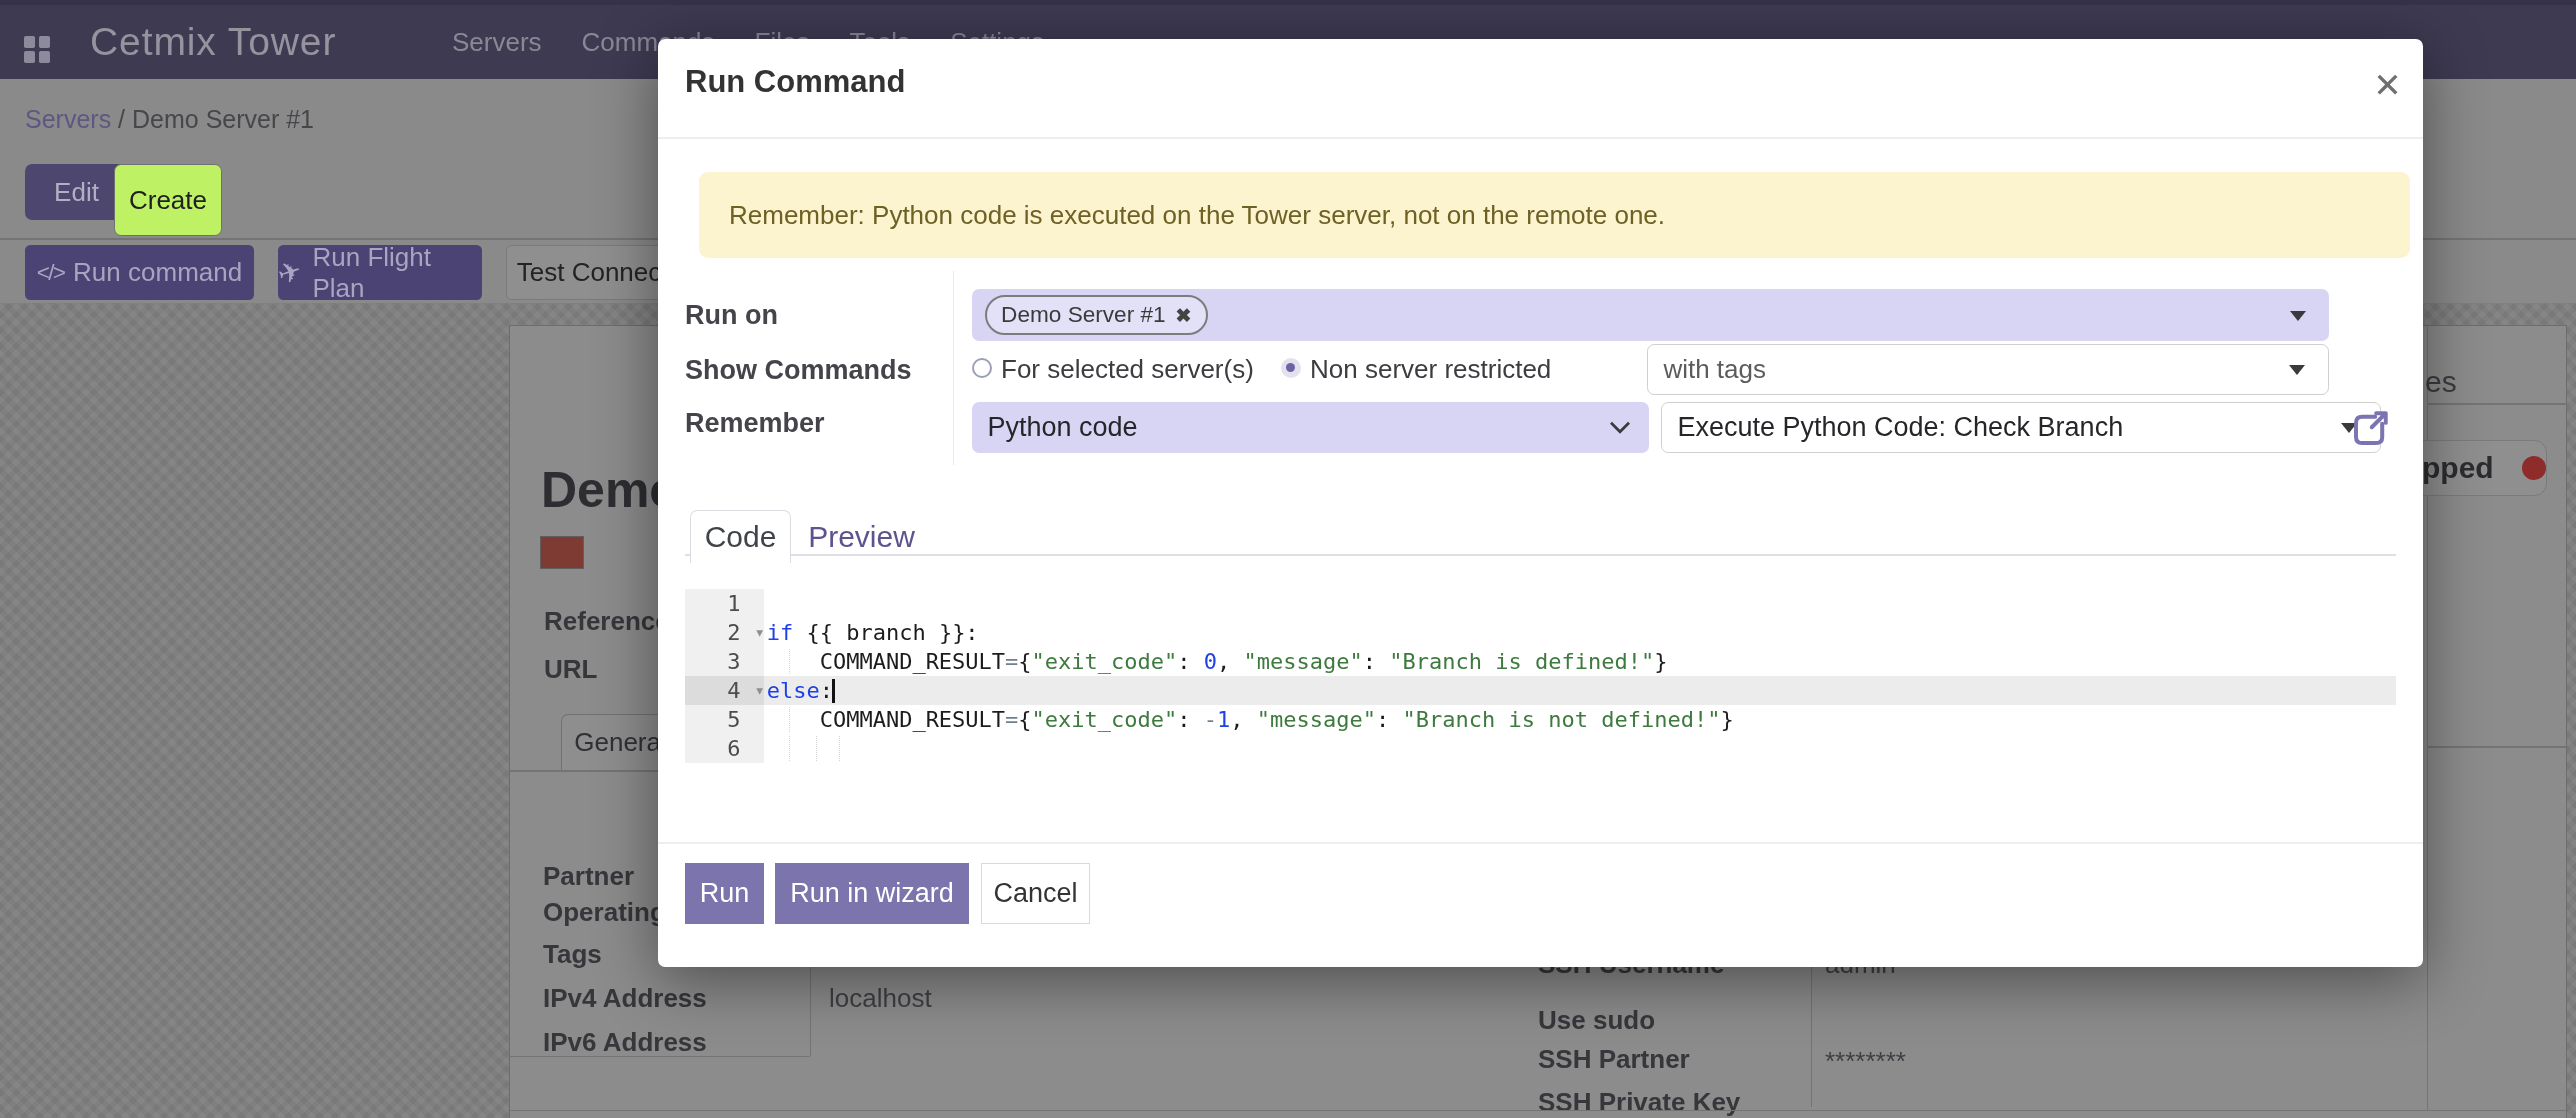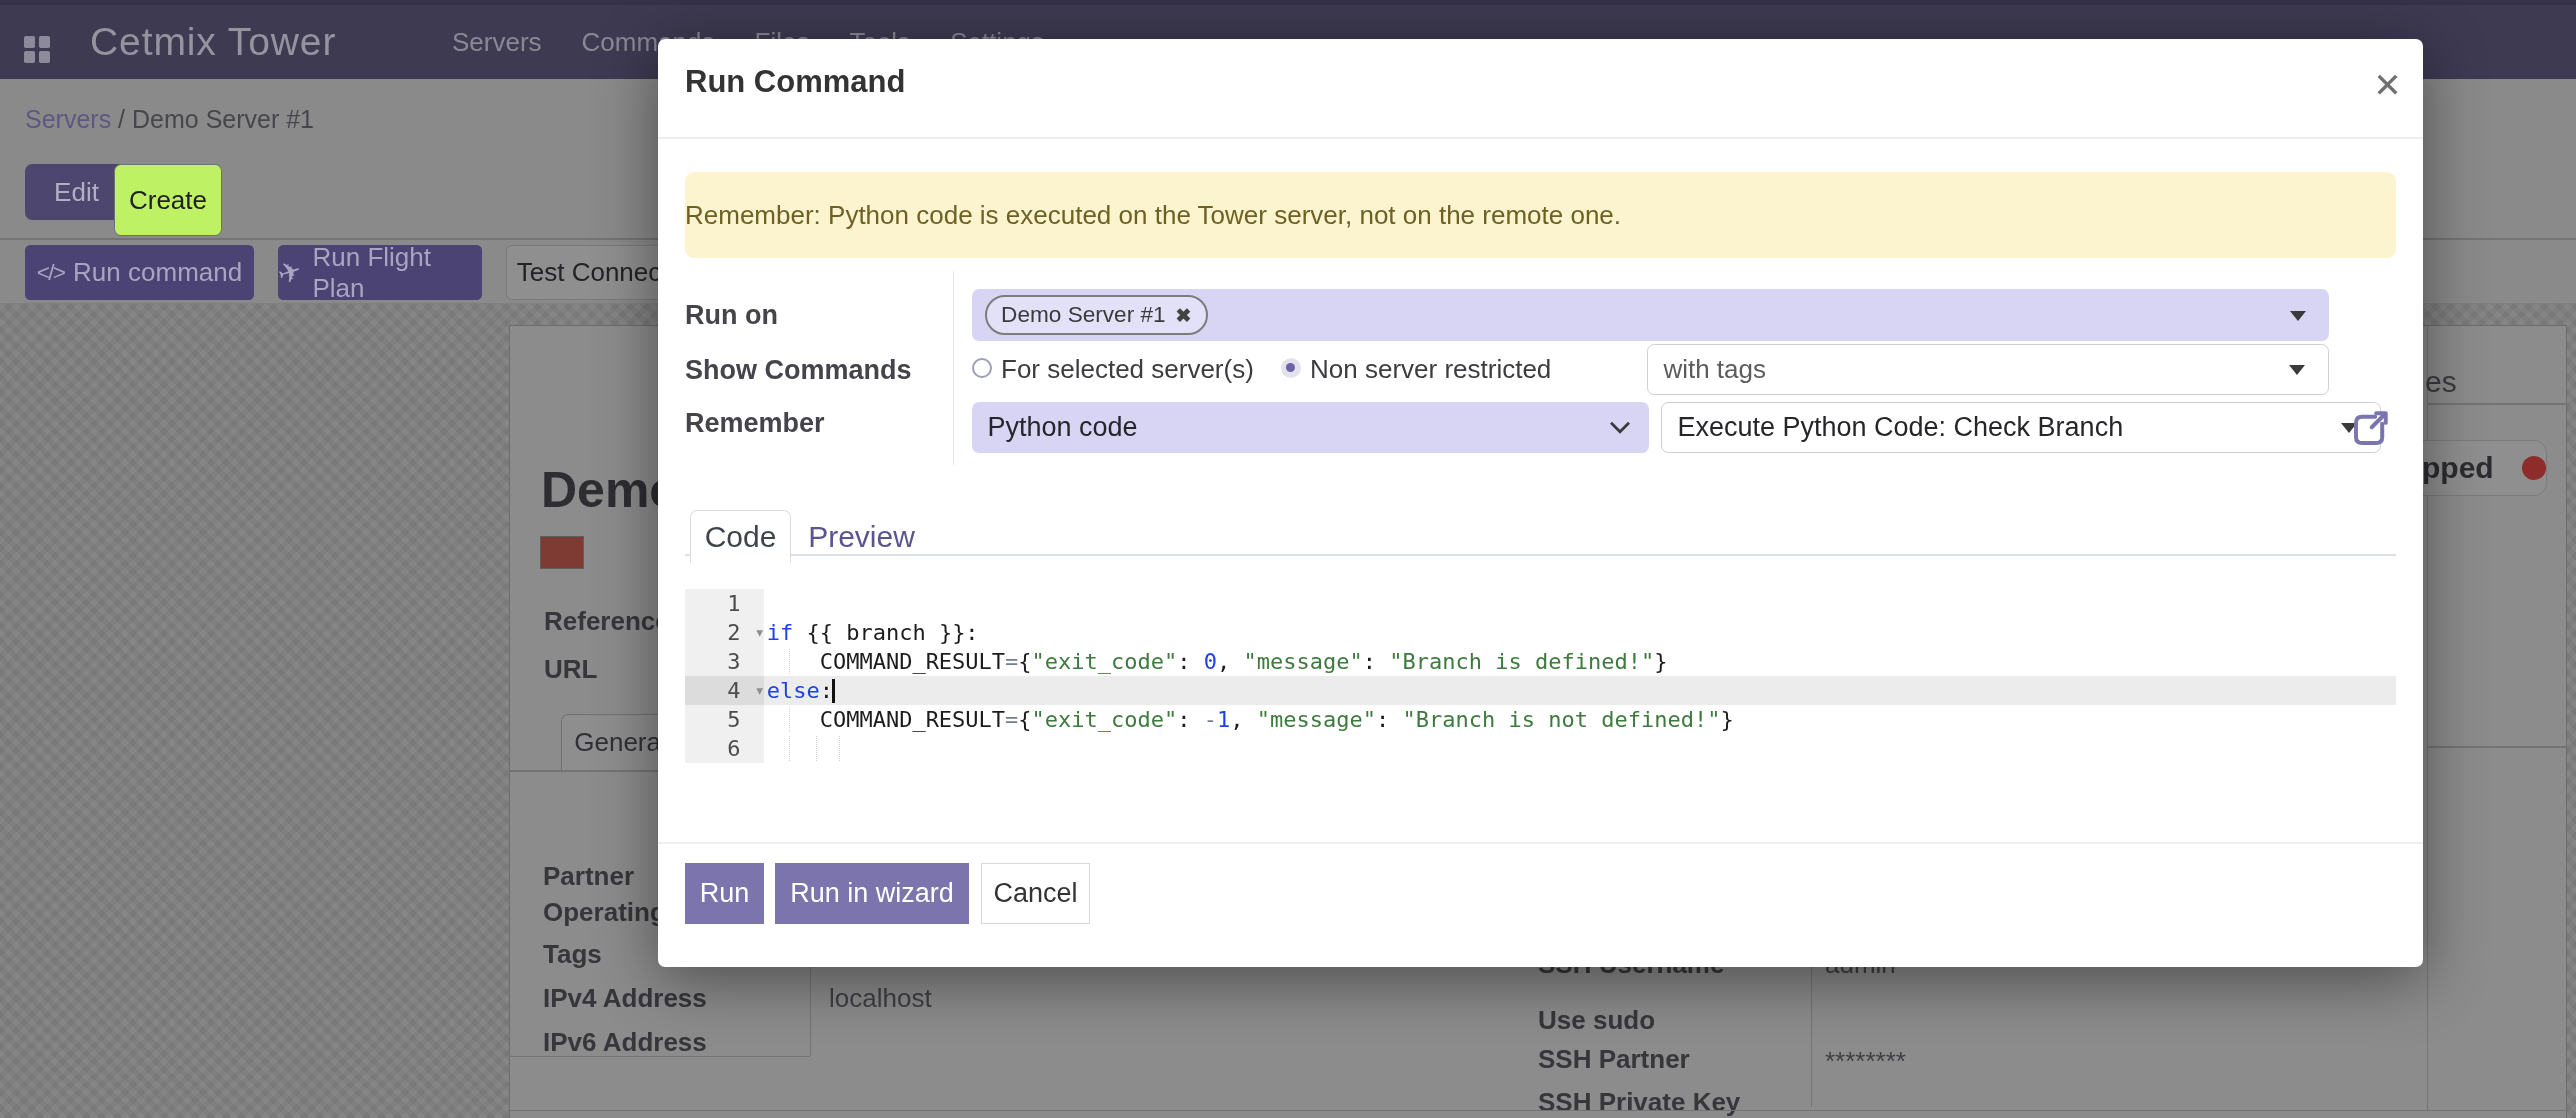--- a/index.html
+++ b/index.html
@@ -57,22 +57,22 @@
   .status-badge .txt{font-size:30px;font-weight:bold;color:#2c2c30;}
   .status-dot{width:24.4px;height:24.4px;border-radius:50%;background:#8e2b2b;}
   .hdr-frag{position:absolute;left:1915px;top:39px;font-size:30px;color:#3b3b40;}
 
   
   .modal{left:658px;top:39px;width:1765px;height:928px;background:#fff;border-radius:7.2px;
          box-shadow:0 12.6px 63px rgba(0,0,0,.45);z-index:10;}
   .m-title{position:absolute;left:27px;top:25px;font-size:31px;font-weight:bold;color:#333;}
   .m-close{position:absolute;left:1707px;top:23.5px;width:45px;height:45px;font-size:34px;color:#6f6f6f;cursor:pointer;}
   .m-hline{position:absolute;left:0;top:98px;width:1765px;height:1.8px;background:#eceef1;}
-  .warn{position:absolute;left:27px;top:133px;width:1711px;height:86px;background:#fcf3cf;
-        border-radius:9px;display:flex;align-items:center;box-sizing:border-box;
+  .warn{position:absolute;left:41px;top:133px;width:1711px;height:86px;background:#fcf3cf;
+        border-radius:9px;display:flex;align-items:center;padding-left:30px;box-sizing:border-box;
         font-size:26px;color:#6d6125;}
   .vsep{position:absolute;left:295px;top:232px;width:0.9px;height:194px;background:#e9e9e9;}
   .rowlabel{position:absolute;left:27px;font-size:27px;font-weight:bold;color:#44444a;white-space:nowrap;}
 
   .sel{position:absolute;box-sizing:border-box;display:flex;align-items:center;}
   .sel-lav{background:#d7d4f4;border-radius:7.2px;}
   .sel-white{background:#fff;border:1.8px solid #cfcfcf;border-radius:7.2px;}
   .caret{position:absolute;right:23.5px;top:50%;margin-top:-4.5px;width:0;height:0;
          border-left:8.1px solid transparent;border-right:8.1px solid transparent;border-top:10px solid #3a3a3a;}
   .chev{position:absolute;right:18px;top:50%;margin-top:-6.3px;}

